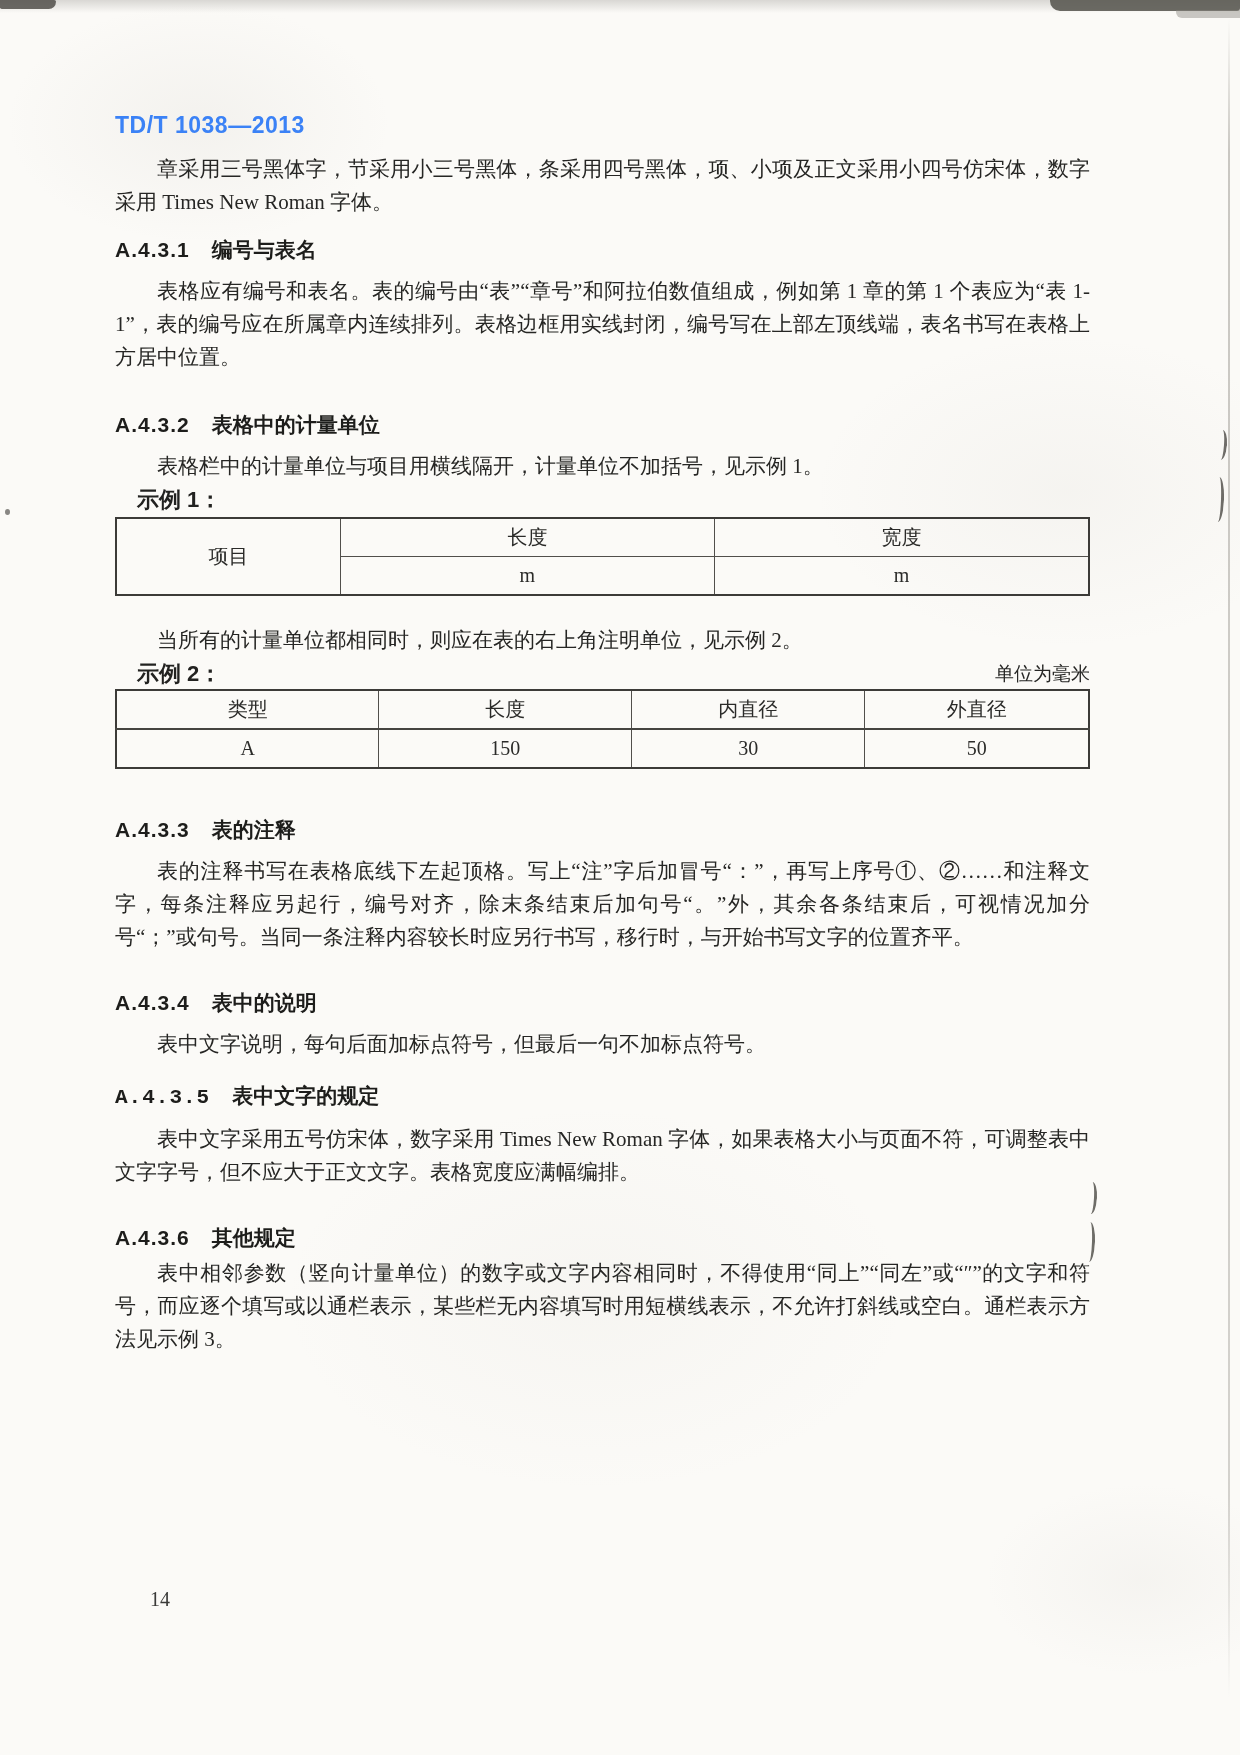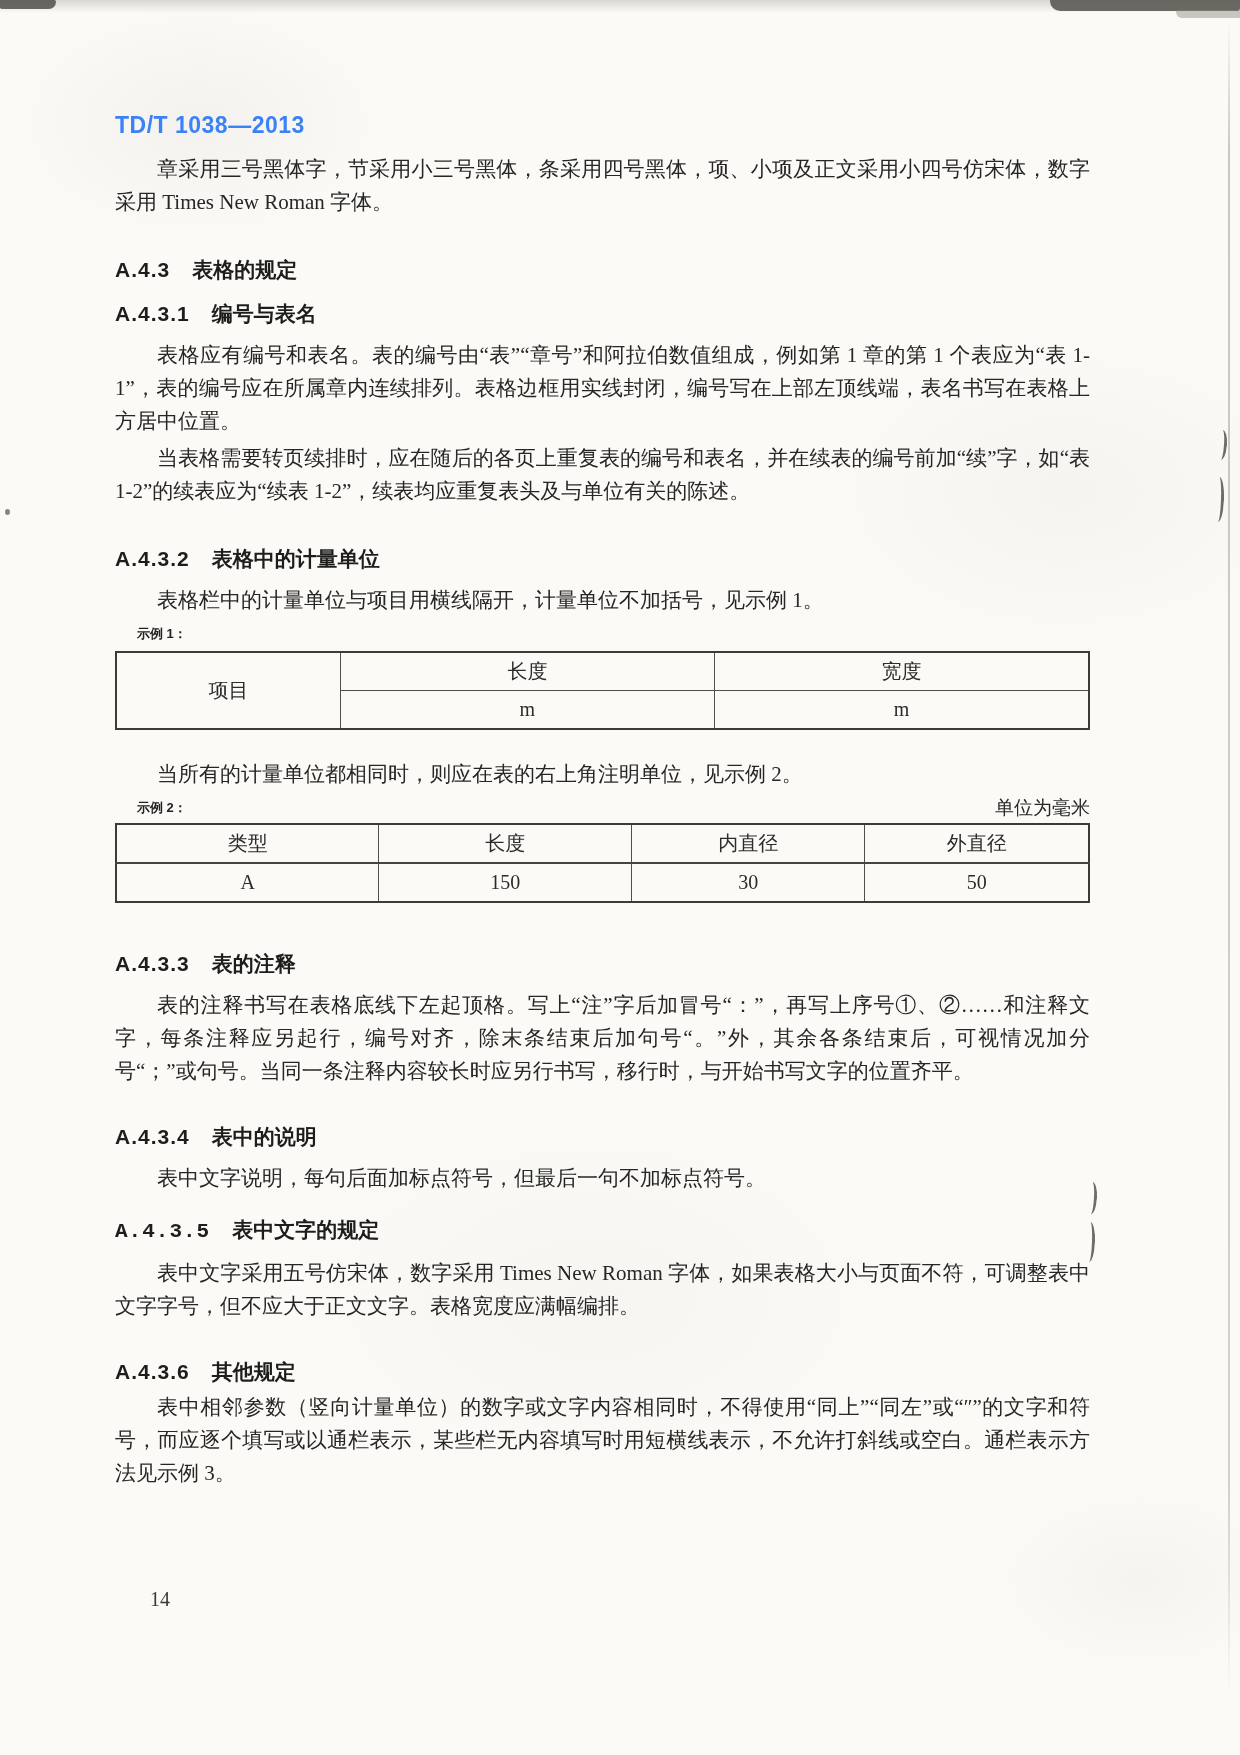--- a/index.html
+++ b/index.html
@@ -45,21 +45,21 @@
     font-family:"Liberation Sans","DejaVu Sans",sans-serif;
     font-weight:700;font-size:21px;color:#1d1d1b;line-height:26px;
   }
   .sec-h .h-num{margin-right:22px;letter-spacing:1px;}
   .body-para{
     margin:0;font-size:21px;line-height:33px;text-align:justify;
     text-indent:2em;color:#262624;
   }
   .ex-label{
     font-family:"Liberation Sans","DejaVu Sans",sans-serif;
-    font-weight:700;font-size:13px;color:#222220;padding-left:22px;line-height:22px;
+    font-weight:700;font-size:22px;color:#222220;padding-left:22px;line-height:22px;
   }
   .ex2-row{display:flex;justify-content:space-between;align-items:flex-end;}
   .unit-note{font-size:19px;color:#262624;line-height:22px;}
 
   table.ex-table{
     border-collapse:collapse;width:100%;table-layout:fixed;
     border:2px solid #3c3b38;
   }
   table.ex-table td{
     border:1px solid #514f4b;text-align:center;vertical-align:middle;
@@ -109,29 +109,25 @@
   <div class="pen-mark pm3"></div>
   <div class="pen-mark pm4"></div>
   <div class="dot-mark"></div>
 
   <div class="content">
 
     <div class="doc-code">TD/T 1038—2013</div>
 
     <p class="body-para b-p1">章采用三号黑体字，节采用小三号黑体，条采用四号黑体，项、小项及正文采用小四号仿宋体，数字采用 Times New Roman 字体。</p>
 
-    <div class="sec-h b-a43">
-      <span class="h-num">A.4.3</span><span class="h-title">表格的规定</span>
-    </div>
 
     <div class="sec-h b-a431">
       <span class="h-num">A.4.3.1</span><span class="h-title">编号与表名</span>
     </div>
     <p class="body-para b-p2">表格应有编号和表名。表的编号由“表”“章号”和阿拉伯数值组成，例如第 1 章的第 1 个表应为“表 1-1”，表的编号应在所属章内连续排列。表格边框用实线封闭，编号写在上部左顶线端，表名书写在表格上方居中位置。</p>
-    <p class="body-para b-p3">当表格需要转页续排时，应在随后的各页上重复表的编号和表名，并在续表的编号前加“续”字，如“表 1-2”的续表应为“续表 1-2”，续表均应重复表头及与单位有关的陈述。</p>
 
     <div class="sec-h b-a432">
       <span class="h-num">A.4.3.2</span><span class="h-title">表格中的计量单位</span>
     </div>
     <p class="body-para b-p4">表格栏中的计量单位与项目用横线隔开，计量单位不加括号，见示例 1。</p>
 
     <div class="ex-label b-ex1">示例 1：</div>
 
     <table class="ex-table b-t1">
       <tbody>

